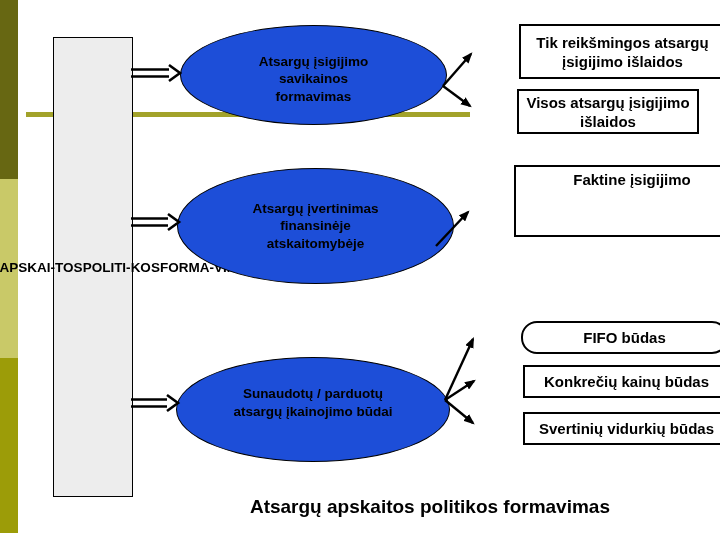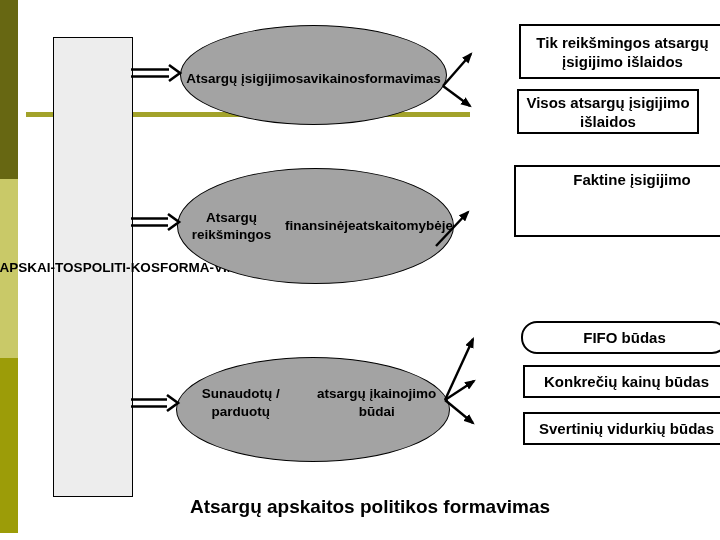--- a/index.html
+++ b/index.html
@@ -16,43 +16,43 @@
   #divider{position:absolute;left:26px;top:112px;width:444px;height:5px;background:#a2a22a;z-index:1;}
   
   #side-box{
     position:absolute;left:53px;top:37px;width:78px;height:458px;
     background:#ededed;border:1px solid #000;z-index:2;
     display:flex;flex-direction:row;justify-content:center;align-items:center;
     font-weight:bold;font-size:13.5px;line-height:17px;text-align:center;
   }
   
   .ellipse{
-    position:absolute;border:1px solid #000;border-radius:50%;background:#a3a3a3;z-index:2;
-    display:flex;flex-direction:row;justify-content:center;align-items:center;
+    position:absolute;border:1px solid #000;border-radius:50%;background:#1d4ed8;z-index:2;
+    display:flex;flex-direction:column;justify-content:center;align-items:center;
     font-weight:bold;font-size:13.5px;line-height:17.5px;text-align:center;
   }
   #ellipse-1{left:180px;top:25px;width:267px;height:100px;padding-top:8px;box-sizing:border-box;}
   #ellipse-2{left:177px;top:168px;width:275px;height:114px;}
   #ellipse-3{left:176px;top:357px;width:274px;height:105px;padding-bottom:14px;box-sizing:border-box;}
   
   .rbox{
     position:absolute;background:#fff;border:2px solid #000;z-index:2;box-sizing:border-box;
     display:flex;flex-direction:column;justify-content:center;align-items:center;
     font-weight:bold;font-size:15px;line-height:19px;text-align:center;margin-left:44px;
   }
   #box-1{left:475px;top:24px;width:207px;height:55px;}
   #box-2{left:473px;top:89px;width:182px;height:45px;}
   #box-3{left:470px;top:165px;width:236px;height:72px;justify-content:flex-start;padding-top:3px;}
   #box-4{left:477px;top:321px;width:207px;height:33px;border-radius:16px;}
   #box-5{left:479px;top:365px;width:207px;height:33px;}
   #box-6{left:479px;top:412px;width:207px;height:33px;}
   
   #footer-title{
     position:absolute;left:130px;top:496px;width:480px;z-index:2;
-    font-weight:bold;font-size:19px;text-align:center;
+    font-weight:bold;font-size:19px;text-align:right;
   }
   
   #arrows{position:absolute;left:0;top:0;width:720px;height:540px;z-index:5;pointer-events:none;}
 </style>
 </head>
 <body>
 
 <div id="slide">
 
   <div class="bar" id="bar-dark"></div>
@@ -72,21 +72,21 @@
     <div>VIMAS</div>
   </div>
 
   <div class="ellipse" id="ellipse-1">
     <div>Atsargų įsigijimo</div>
     <div>savikainos</div>
     <div>formavimas</div>
   </div>
 
   <div class="ellipse" id="ellipse-2">
-    <div>Atsargų reikšmingos</div>
+    <div>Atsargų įvertinimas</div>
     <div>finansinėje</div>
     <div>atskaitomybėje</div>
   </div>
 
   <div class="ellipse" id="ellipse-3">
     <div>Sunaudotų / parduotų</div>
     <div>atsargų įkainojimo būdai</div>
   </div>
 
   <div class="rbox" id="box-1">

